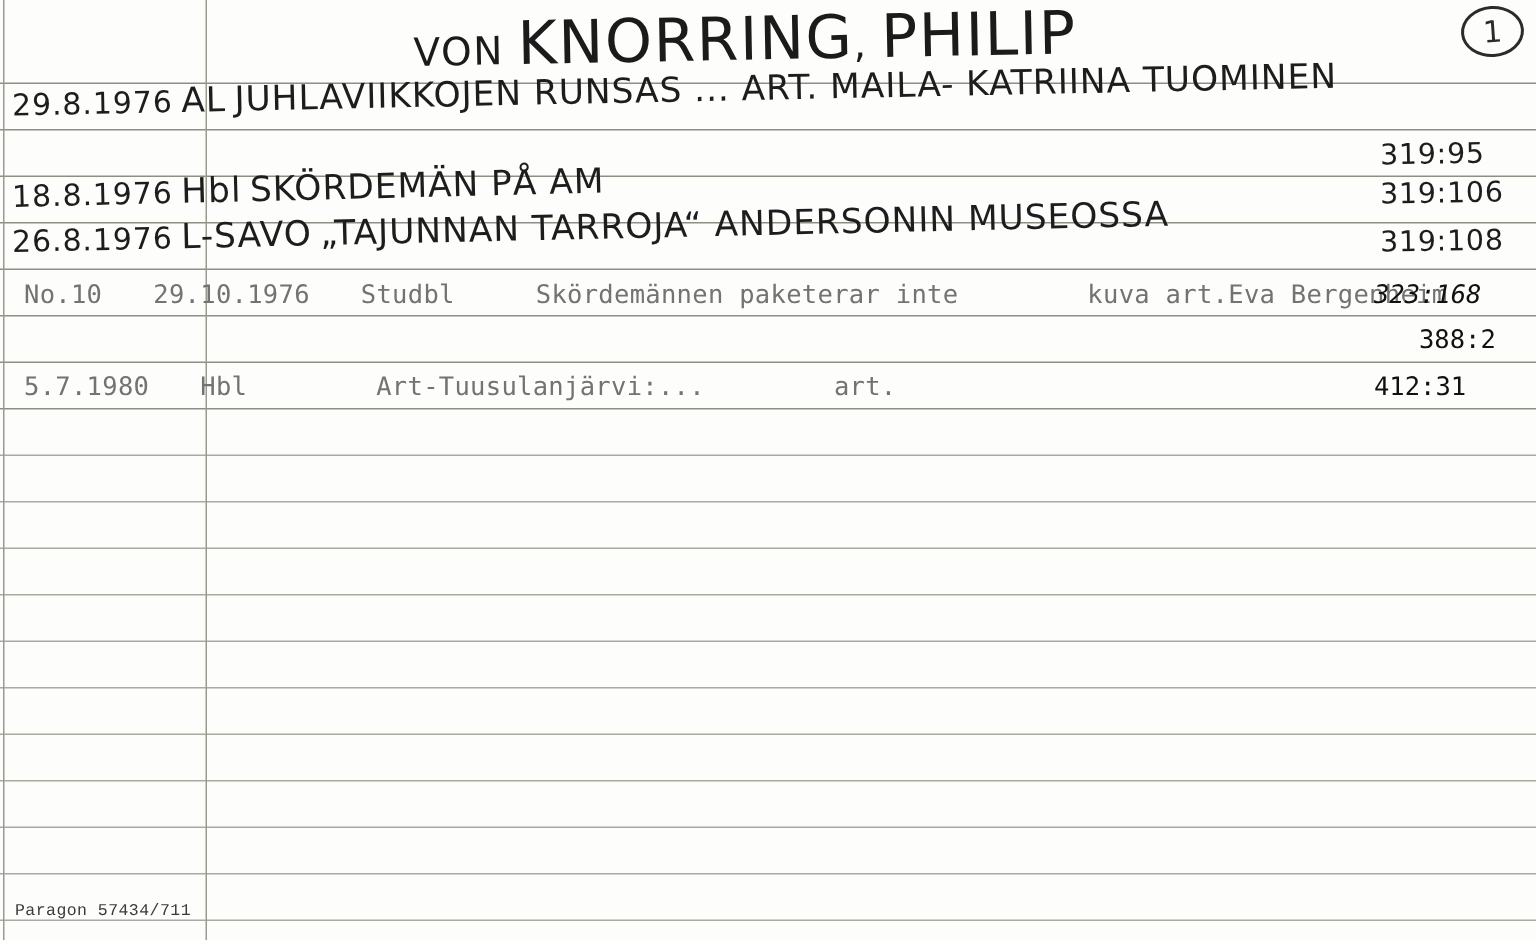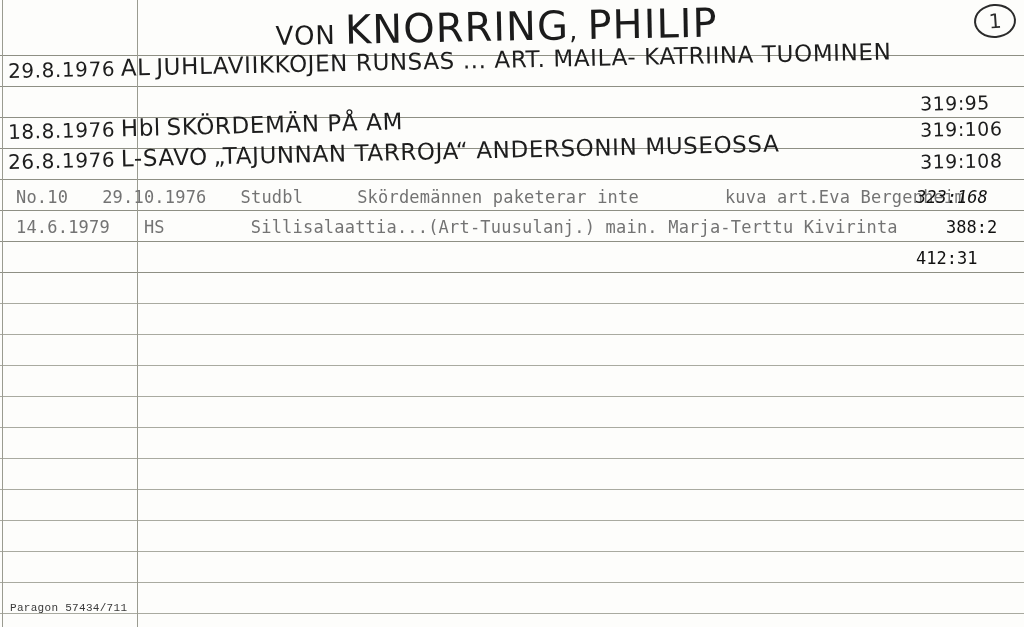--- a/index.html
+++ b/index.html
@@ -190,22 +190,22 @@
     <span class="body">L-SAVO</span>
     <span class="body">„TAJUNNAN TARROJA“ ANDERSONIN MUSEOSSA</span>
   </div>
   <div class="hnum" id="hnum3">319:108</div>
 
   <div class="trow" id="trow1">
     <span>No.10</span><span class="sp-a"></span><span>29.10.1976</span><span class="sp-a"></span><span>Studbl</span><span class="sp-b"></span><span>Skördemännen paketerar inte</span><span class="sp-c"></span><span>kuva art.Eva Bergenheim</span>
   </div>
   <div class="tnum" id="tnum1">323:168</div>
 
-  <div class="trow" id="trow2">
-    <span></span><span>14.6.1979</span><span class="sp-a"></span><span>HS</span><span class="sp-c"></span><span>Sillisalaattia...(Art-Tuusulanj.) main. Marja-Terttu Kivirinta</span><span></span>
-  </div>
   <div class="tnum" id="tnum2">388:2</div>
 
+  <div class="trow" id="trow3">
+    <span></span><span>5.7.1980</span><span class="sp-a"></span><span>Hbl</span><span class="sp-c"></span><span>Art-Tuusulanjärvi:...</span><span class="sp-c"></span><span>art.</span>
+  </div>
   <div class="tnum" id="tnum3">412:31</div>
 
   <div id="footer">Paragon 57434/711</div>
 
 </div>
 
 </body></html>

